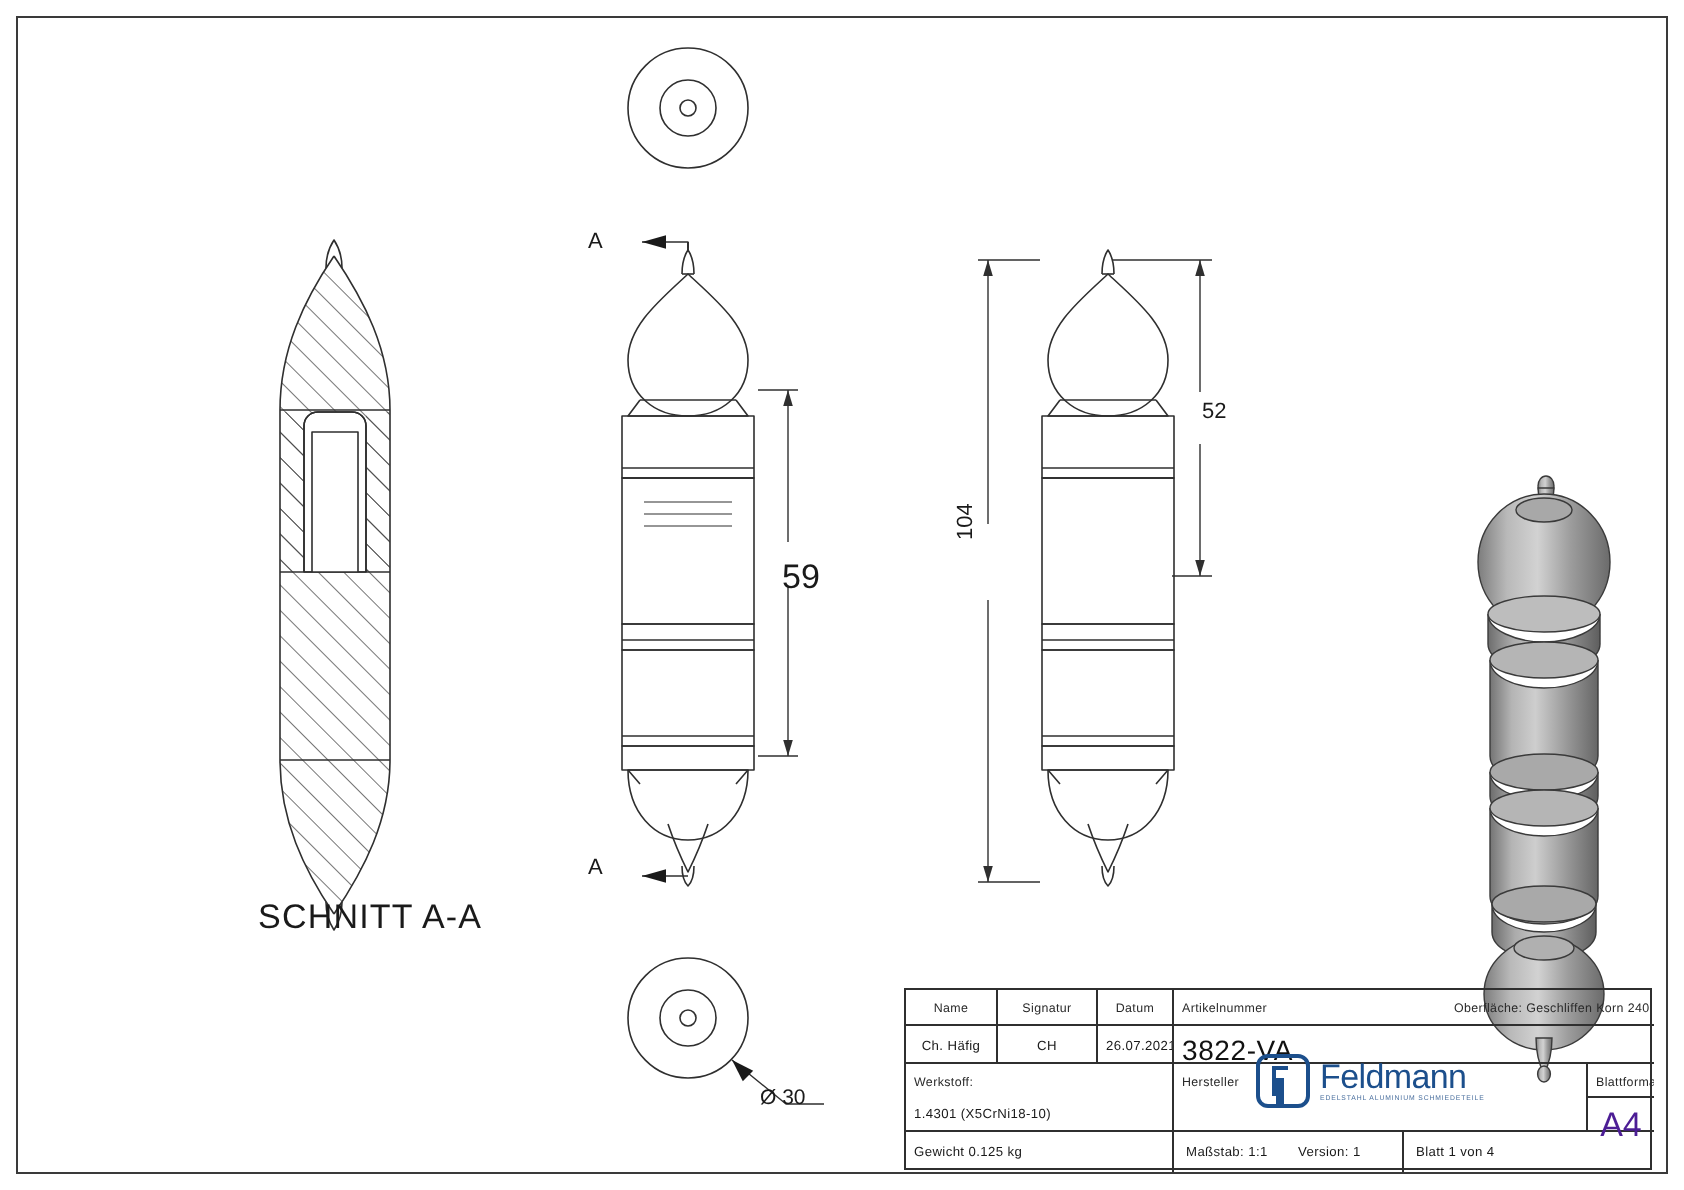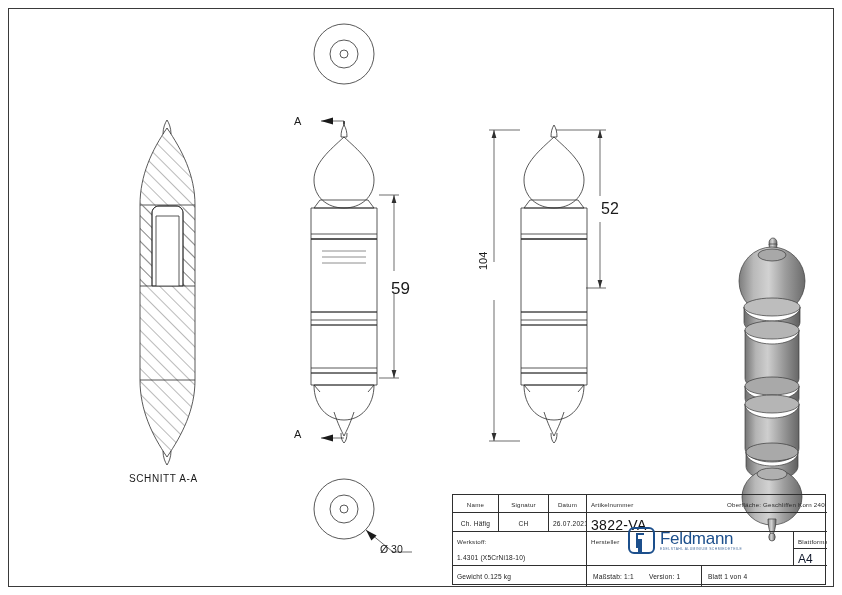--- a/index.html
+++ b/index.html
@@ -60,23 +60,23 @@
   }
   .tb-center { text-align: center; }
   .lbl { font-size: 6.2px; color: #2a2a2a; letter-spacing: .2px; }
   .val { font-size: 6.6px; color: #1a1a1a; letter-spacing: .2px; }
   .big-art {
     font-size: 14px;
     color: #111;
     letter-spacing: .3px;
   }
   .big-fmt {
-    font-size: 12px;
-    color: #0f172a;
-    text-align: left;
+    font-size: 17px;
+    color: #4c1d95;
+    text-align: center;
   }
   
   #logo-wrap {
     position: absolute;
     left: 175px;
     top: 32px;
     display: flex;
     align-items: center;
     gap: 5px;
   }
@@ -121,33 +121,33 @@
     text-transform: uppercase;
   }
   
   .dwg-text {
     position: absolute;
     color: #1a1a1a;
     white-space: nowrap;
   }
   #section-caption {
     left: 129px;
-    top: 473px;
-    font-size: 10px;
+    top: 449px;
+    font-size: 17px;
     letter-spacing: .6px;
   }
   #dim-59 { left: 391px; top: 279px; font-size: 17px; }
   #dim-104 {
     left: 477px;
     top: 270px;
     font-size: 11px;
     transform: rotate(-90deg);
     transform-origin: left top;
   }
-  #dim-52 { left: 601px; top: 200px; font-size: 16px; }
+  #dim-52 { left: 601px; top: 200px; font-size: 11px; }
   #dim-dia { left: 380px; top: 543px; font-size: 10.5px; }
   #sect-a-top { left: 294px; top: 115px; font-size: 11px; }
   #sect-a-bottom { left: 294px; top: 428px; font-size: 11px; }
 </style>
 </head>
 <body>
 
 <div id="sheet">
 
   <div id="frame"></div>

